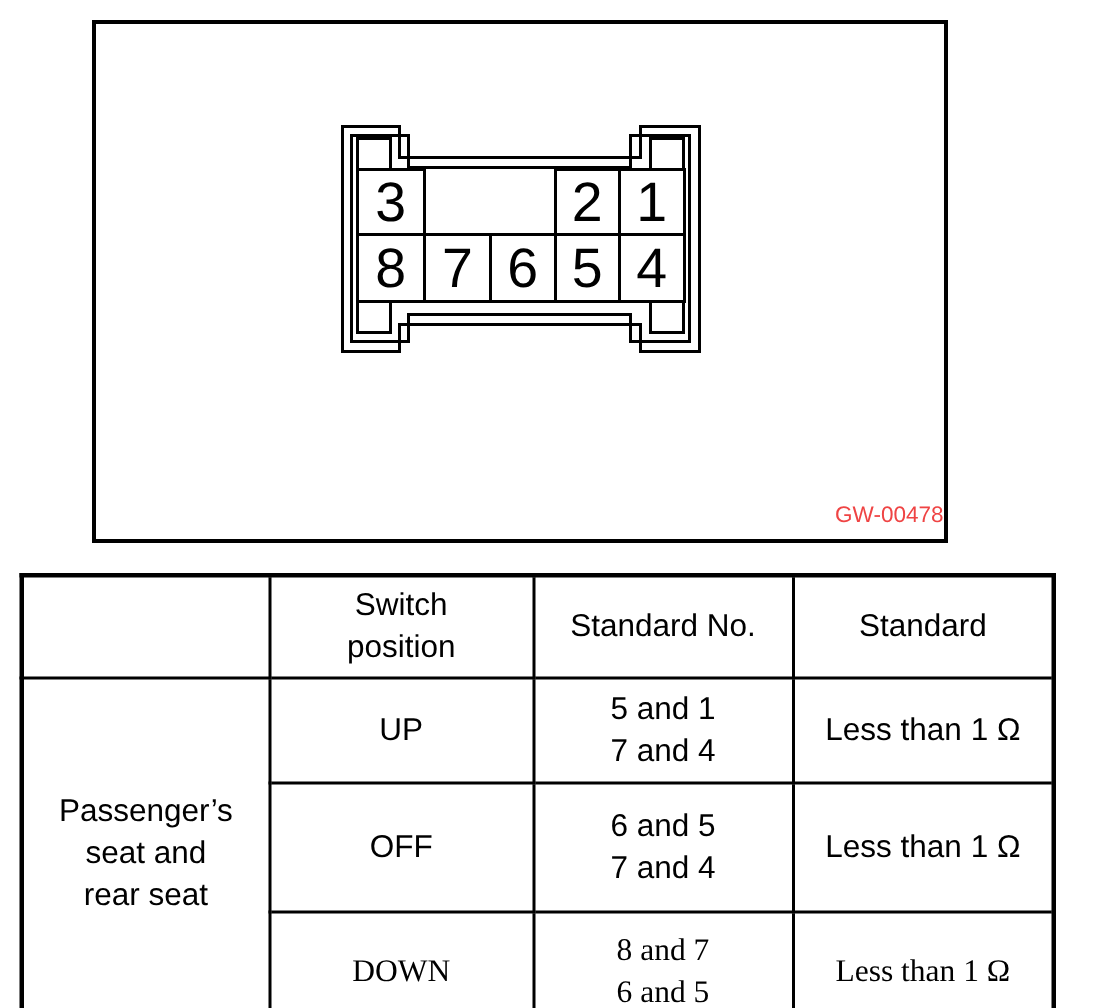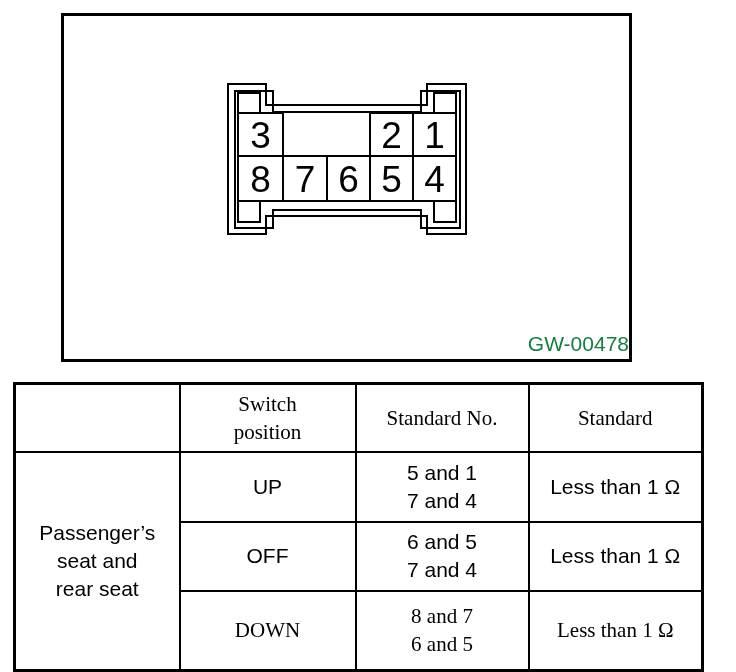--- a/index.html
+++ b/index.html
@@ -17,23 +17,23 @@
   }
   .figure-frame-svg {
     position: absolute;
     left: 61px;
     top: 13px;
   }
   .figure-code {
     position: absolute;
     top: 332px;
     right: 107px;
-    font-size: 21px;
+    font-size: 15px;
     line-height: 24px;
-    color: #15803d;
+    color: #ef4444;
   }
   table.spec-table {
     position: absolute;
     left: 13px;
     top: 382px;
     width: 688px;
     border-collapse: collapse;
     table-layout: fixed;
     border: 3px solid #000;
   }
@@ -43,23 +43,23 @@
     padding: 0;
     text-align: center;
     vertical-align: middle;
     font-size: 21px;
     line-height: 28px;
     font-weight: normal;
     white-space: pre-line;
     color: #000;
     background: #fff;
   }
-  .row-header { height: 68px; font-family: Liberation Serif, serif; }
+  .row-header { height: 68px; }
   .row-up     { height: 70px; }
-  .row-off    { height: 69px; }
+  .row-off    { height: 86px; }
   .row-down   { height: 80px; font-family: Liberation Serif, serif; }
   .conn-num {
     font-family: "Liberation Sans", "DejaVu Sans", sans-serif;
     font-size: 37px;
     fill: #000;
   }
 </style>
 </head>
 <body>
 

